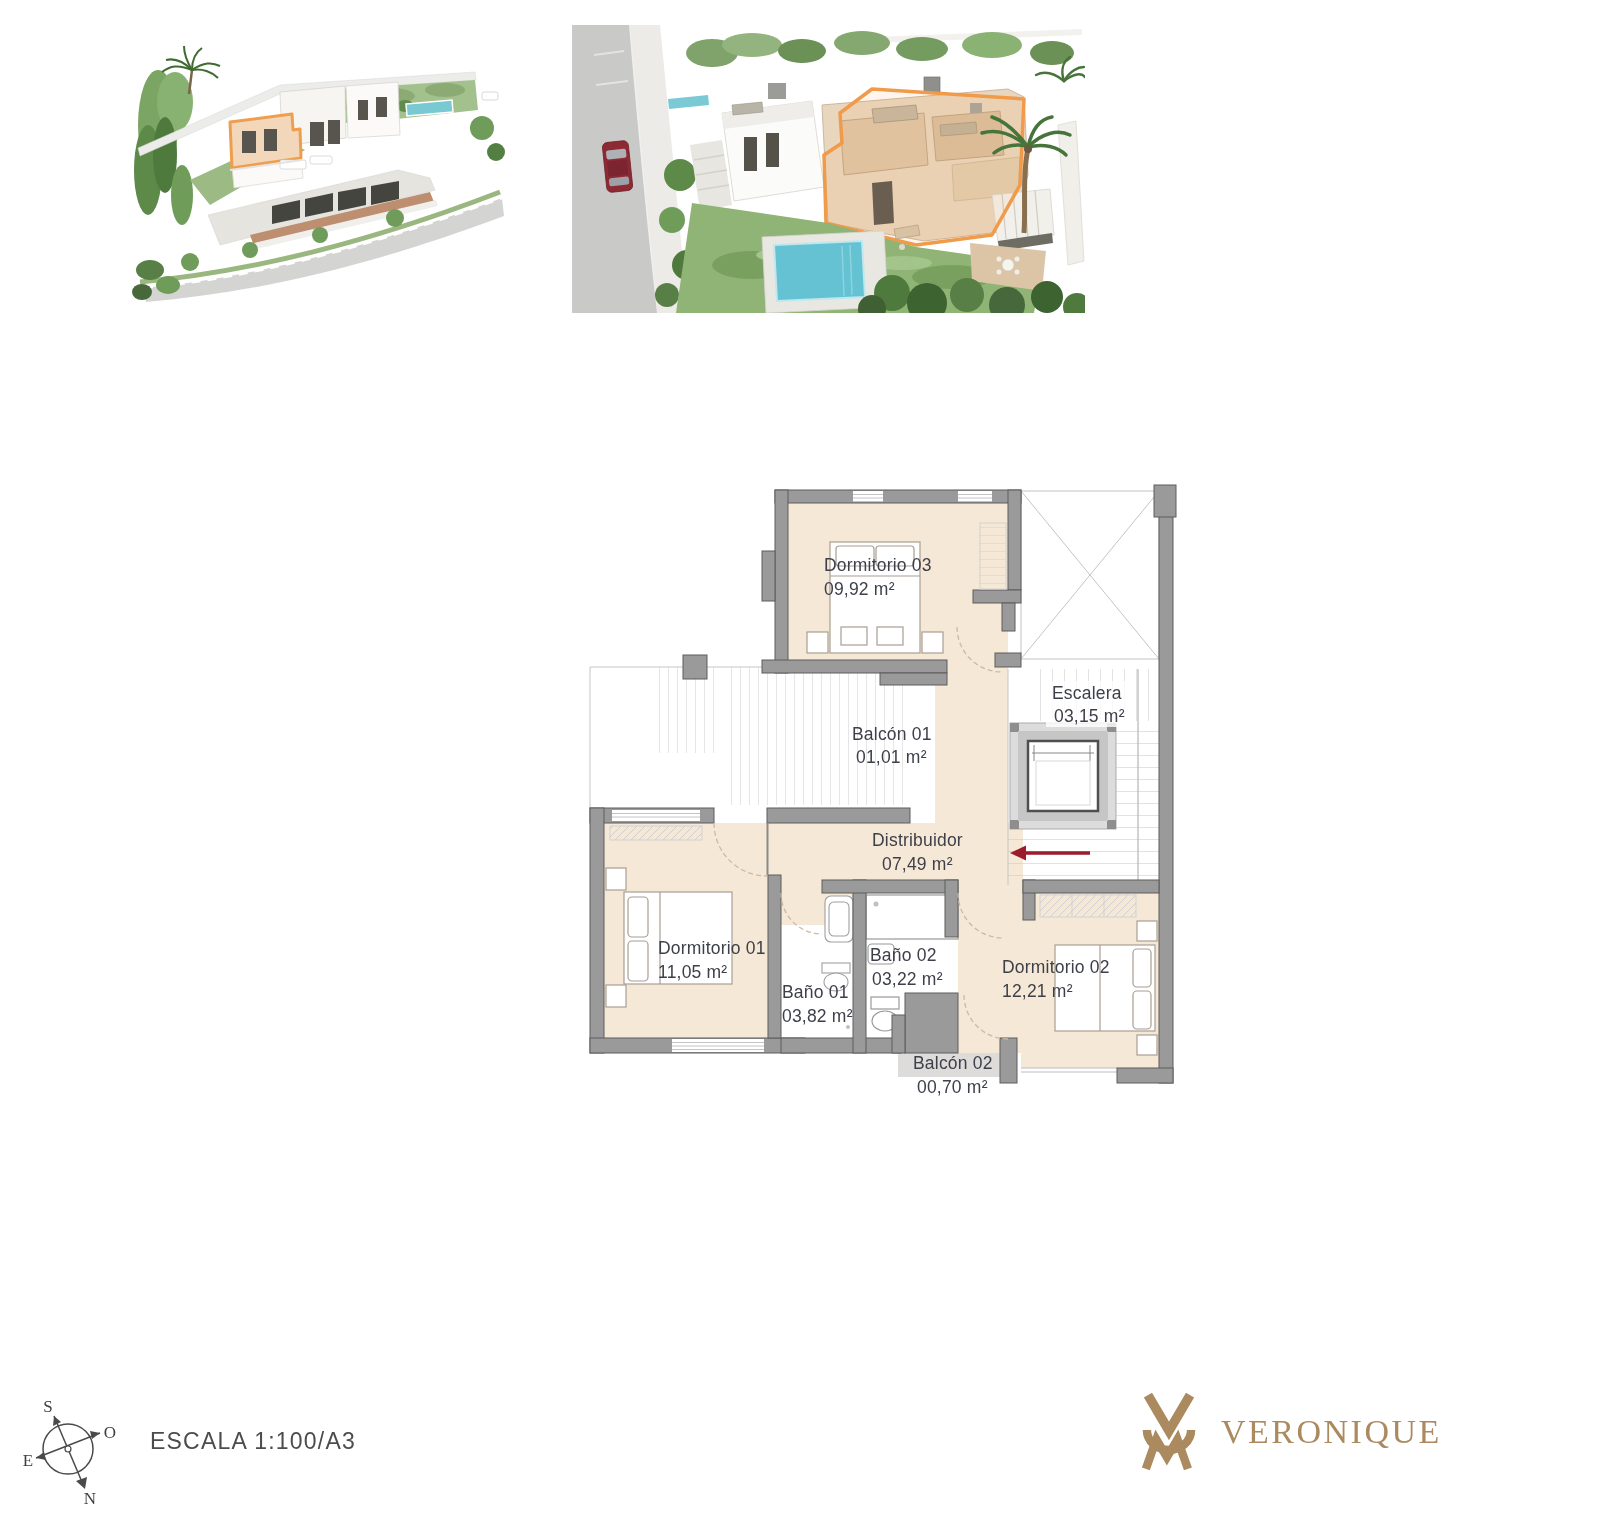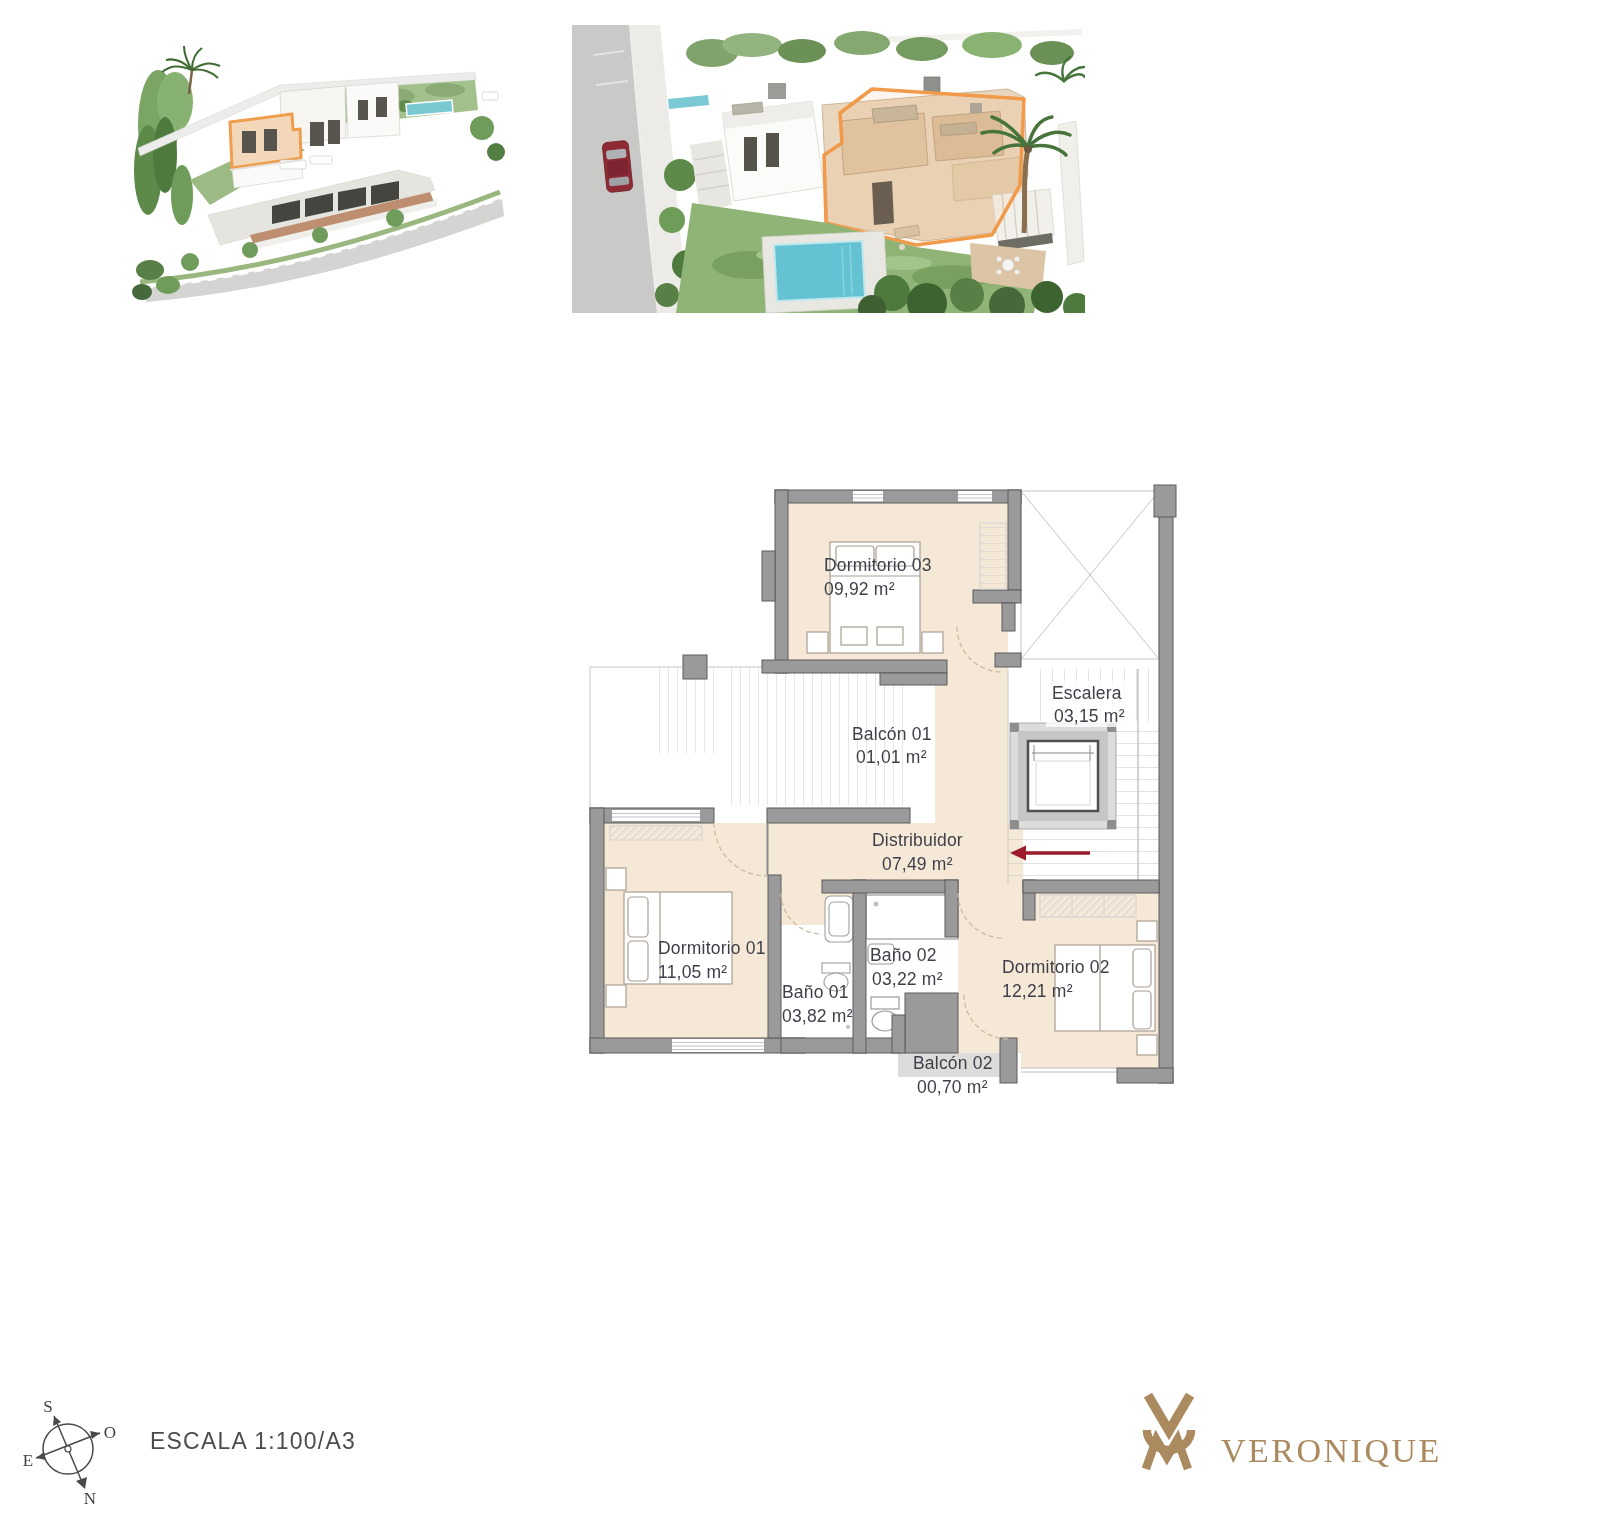--- a/index.html
+++ b/index.html
@@ -4,21 +4,21 @@
 <style>
   html,body{margin:0;padding:0;}
   body{width:1600px;height:1521px;background:#ffffff;position:relative;overflow:hidden;
        font-family:"Liberation Sans", sans-serif;}
   .abs{position:absolute;}
   #render-wide{left:130px;top:30px;}
   #render-close{left:572px;top:25px;}
   #floorplan{left:560px;top:455px;}
   #compass{left:18px;top:1386px;}
   #escala{left:150px;top:1428px;font-size:23px;letter-spacing:1.2px;color:#4c4c4c;}
-  #brand{left:1131px;top:1392px;display:flex;align-items:flex-end;}
+  #brand{left:1131px;top:1392px;display:flex;align-items:center;}
   #brand-text{margin-left:14px;font-family:"Liberation Serif", serif;color:#ab8a5f;
               font-size:34px;letter-spacing:2.5px;line-height:42px;white-space:nowrap;}
   svg text{font-family:"Liberation Sans", sans-serif;}
   .roomlbl{fill:#3d3f49;font-size:17.5px;letter-spacing:.2px;}
   .serif{font-family:"Liberation Serif", serif;}
 </style>
 </head>
 <body>
 
 <svg id="render-wide" class="abs" width="380" height="278" viewBox="0 0 380 278">

